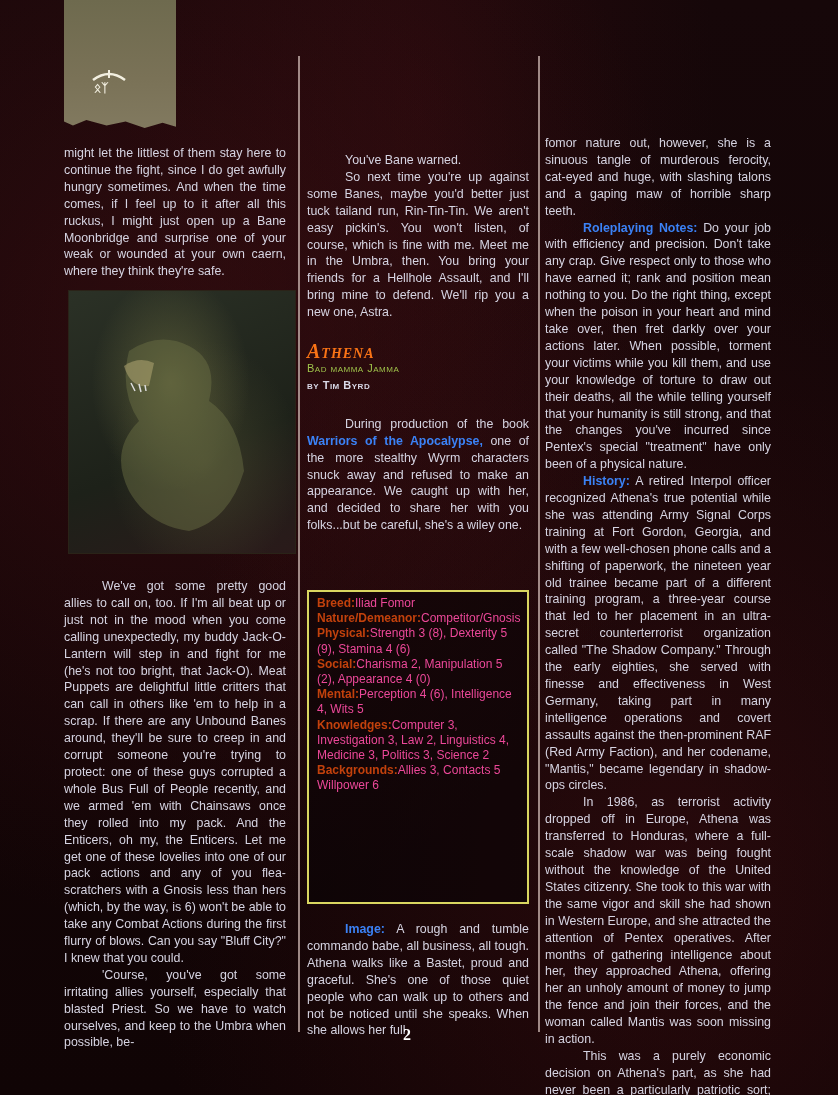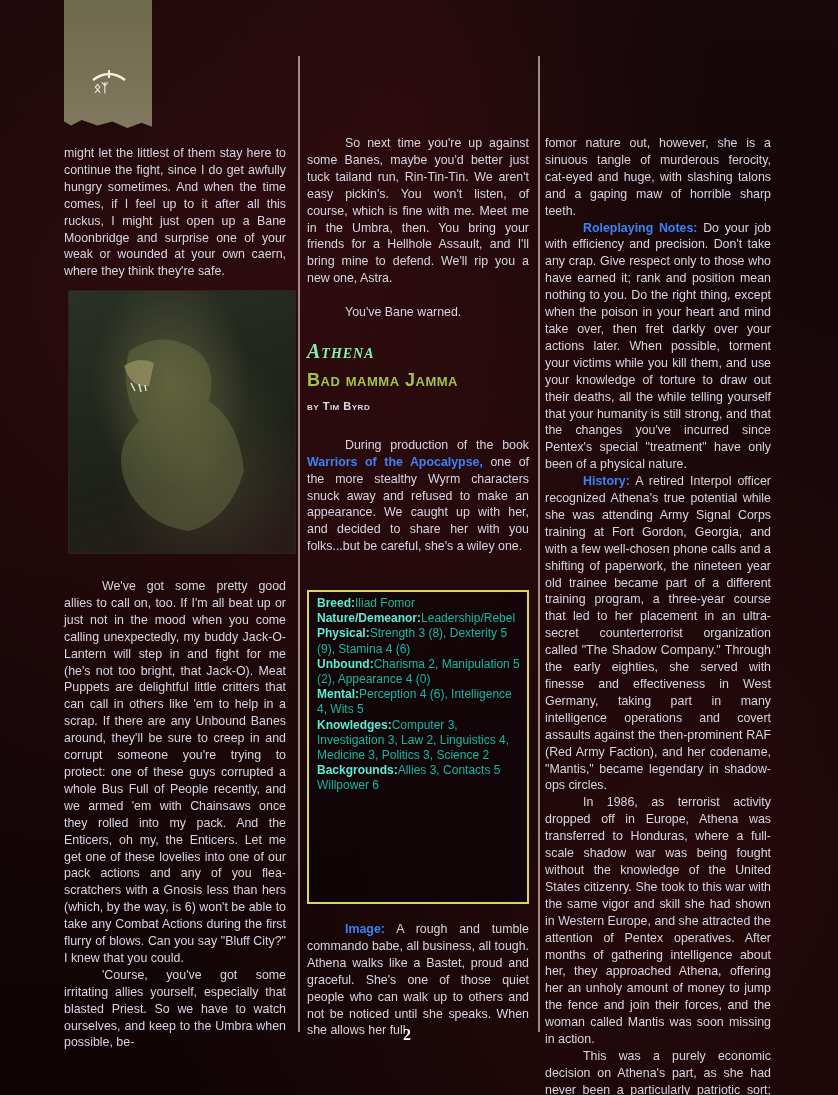--- a/index.html
+++ b/index.html
@@ -11,46 +11,47 @@
       radial-gradient(ellipse at 80% 80%, rgba(90,20,25,0.30), transparent 55%),
       radial-gradient(ellipse at 50% 10%, rgba(70,15,20,0.30), transparent 50%),
       linear-gradient(180deg,#160709,#100405);
     font-family:"Liberation Sans", sans-serif;
     color:#d6d4e2;
   }
   .tab {
     position:absolute; left:64px; top:0; width:88px; height:132px;
     background:linear-gradient(180deg,#6e6a4e,#7a7257 60%,#827a60);
     clip-path:polygon(0 0,100% 0,100% 96%,88% 93%,72% 97%,55% 92%,38% 95%,20% 91%,8% 95%,0 92%);
+    padding-left:24px;
   }
   .tab-glyph { position:absolute; left:25px; top:66px; width:40px; height:30px; }
   .rule { position:absolute; width:2px; background:#cbb6b0; opacity:0.75; }
   .col { position:absolute; font-size:12.4px; line-height:16.9px; text-align:justify; }
   .col p { margin:0; }
   .indent { text-indent:38px; }
   .b { font-weight:bold; color:#3b82f6; }
   .illus {
     position:absolute; left:68px; top:290px; width:226px; height:262px;
     background:
       radial-gradient(ellipse at 45% 35%, rgba(120,120,70,0.55), transparent 45%),
       radial-gradient(ellipse at 60% 65%, rgba(90,90,55,0.45), transparent 50%),
       linear-gradient(160deg,#2b3126,#1d2119 60%,#2a1a1a);
     border:1px solid #2a2318;
   }
-  .title-athena { font-family:"Liberation Serif", serif; font-style:italic; font-weight:bold; color:#86efac; font-size:20px; letter-spacing:1px; font-variant:small-caps; }
-  .subtitle { color:#9fc34b; font-weight:bold; font-size:18px; font-variant:small-caps; letter-spacing:0.5px;margin-top:12px; }
+  .title-athena { font-family:"Liberation Serif", serif; font-style:italic; font-weight:bold; color:#f97316; font-size:20px; letter-spacing:1px; font-variant:small-caps; }
+  .subtitle { color:#9fc34b; font-weight:normal; font-size:11px; font-variant:small-caps; letter-spacing:0.5px; }
   .byline { color:#d8d8e6; font-weight:bold; font-size:11px; font-variant:small-caps; letter-spacing:0.5px; }
   .statbox {
     position:absolute; left:307px; top:590px; width:222px; height:314px;
     border:2px solid #d9d660; box-sizing:border-box; padding:4px 6px 0 8px;
     background:rgba(8,4,6,0.55);
     font-size:12px; line-height:15.2px;
   }
-  .statbox .lbl { color:#5eead4; font-weight:bold; }
-  .statbox .val { color:#14b8a6; }
+  .statbox .lbl { color:#c2410c; font-weight:bold; }
+  .statbox .val { color:#ec4899; }
   .pagenum { position:absolute; left:403px; top:1026px; color:#fff; font-weight:bold; font-size:16px; font-family:"Liberation Serif", serif; }
 </style>
 </head>
 <body>
 
 <div class="tab">
   <svg class="tab-glyph" viewBox="0 0 40 30">
     <path d="M4 14 Q20 2 36 14" stroke="#f2efe0" stroke-width="2.5" fill="none"></path>
     <path d="M20 4 L20 12" stroke="#f2efe0" stroke-width="2"></path>
     <text x="5" y="26" fill="#f2efe0" font-size="12" font-family="DejaVu Sans, sans-serif" font-weight="bold">ᛟᛉ</text>
@@ -71,33 +72,33 @@
     <path d="M62 92 L66 100 M70 93 L72 101 M76 94 L77 100" stroke="#ddd" stroke-width="1.5"></path>
   </svg>
 </div>
 
 <div class="col" style="left:64px; top:578px; width:222px;">
   <p class="indent">We've got some pretty good allies to call on, too. If I'm all beat up or just not in the mood when you come calling unexpectedly, my buddy Jack-O-Lantern will step in and fight for me (he's not too bright, that Jack-O). Meat Puppets are delightful little critters that can call in others like 'em to help in a scrap. If there are any Unbound Banes around, they'll be sure to creep in and corrupt someone you're trying to protect: one of these guys corrupted a whole Bus Full of People recently, and we armed 'em with Chainsaws once they rolled into my pack. And the Enticers, oh my, the Enticers. Let me get one of these lovelies into one of our pack actions and any of you flea-scratchers with a Gnosis less than hers (which, by the way, is 6) won't be able to take any Combat Actions during the first flurry of blows. Can you say "Bluff City?" I knew that you could.</p>
   <p class="indent">'Course, you've got some irritating allies yourself, especially that blasted Priest. So we have to watch ourselves, and keep to the Umbra when possible, be-</p>
 </div>
 
 <div class="col" style="left:307px; top:135px; width:222px;">
+  <p class="indent" style="margin-top:17px;">You've Bane warned.</p>
   <p class="indent">So next time you're up against some Banes, maybe you'd better just tuck tailand run, Rin-Tin-Tin. We aren't easy pickin's. You won't listen, of course, which is fine with me. Meet me in the Umbra, then. You bring your friends for a Hellhole Assault, and I'll bring mine to defend. We'll rip you a new one, Astra.</p>
-  <p class="indent" style="margin-top:17px;">You've Bane warned.</p>
   <div style="margin-top:22px;" class="title-athena">Athena</div>
   <div class="subtitle">Bad mamma Jamma</div>
-  <div class="byline" style="margin-top:9px;">by Tim Byrd</div>
+  <div class="byline" style="margin-top:0;">by Tim Byrd</div>
   <p class="indent" style="margin-top:22px;"><span>During production of the book </span><span class="b">Warriors of the Apocalypse,</span><span> one of the more stealthy Wyrm characters snuck away and refused to make an appearance. We caught up with her, and decided to share her with you folks...but be careful, she's a wiley one.</span></p>
 </div>
 
 <div class="statbox">
   <div><span class="lbl">Breed:</span><span class="val">Iliad Fomor</span></div>
-  <div><span class="lbl">Nature/Demeanor:</span><span class="val">Leadership/Rebel</span></div>
+  <div><span class="lbl">Nature/Demeanor:</span><span class="val">Competitor/Gnosis</span></div>
   <div><span class="lbl">Physical:</span><span class="val">Strength 3 (8), Dexterity 5 (9), Stamina 4 (6)</span></div>
-  <div><span class="lbl">Unbound:</span><span class="val">Charisma 2, Manipulation 5 (2), Appearance 4 (0)</span></div>
+  <div><span class="lbl">Social:</span><span class="val">Charisma 2, Manipulation 5 (2), Appearance 4 (0)</span></div>
   <div><span class="lbl">Mental:</span><span class="val">Perception 4 (6), Intelligence 4, Wits 5</span></div>
   <div><span class="lbl">Knowledges:</span><span class="val">Computer 3, Investigation 3, Law 2, Linguistics 4, Medicine 3, Politics 3, Science 2</span></div>
   <div><span class="lbl">Backgrounds:</span><span class="val">Allies 3, Contacts 5</span></div>
   <div><span class="lbl"></span><span class="val">Willpower 6</span></div>
 </div>
 
 <div class="col" style="left:307px; top:921px; width:222px;">
   <p class="indent"><span class="b">Image:</span><span> A rough and tumble commando babe, all business, all tough. Athena walks like a Bastet, proud and graceful. She's one of those quiet people who can walk up to others and not be noticed until she speaks. When she allows her full</span></p>
 </div>
 

